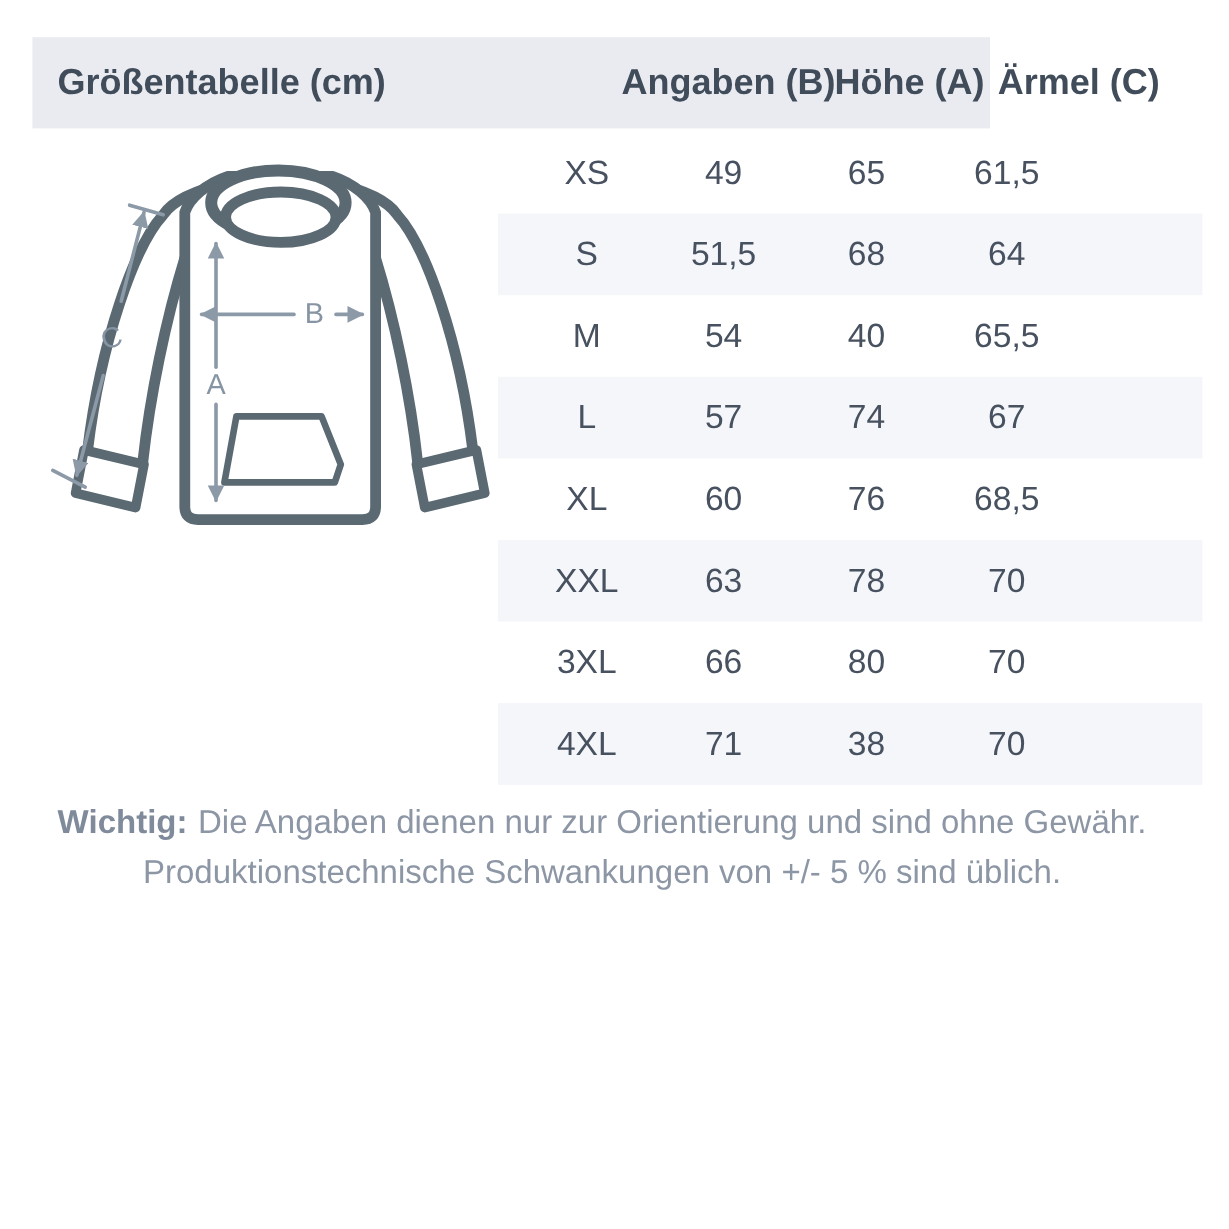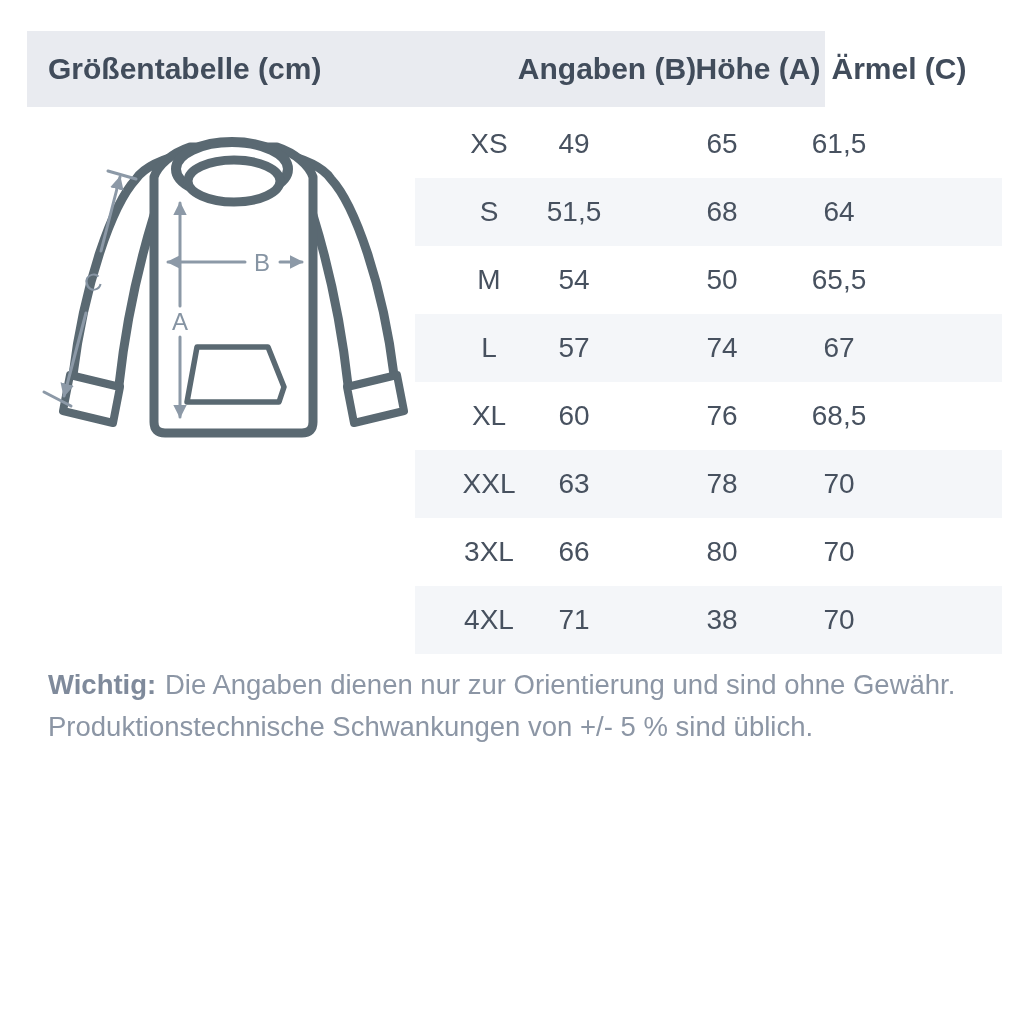--- a/index.html
+++ b/index.html
@@ -27,38 +27,38 @@
 
   
   .size-table{position:absolute;left:415px;top:110px;width:587px;}
   .row{position:relative;height:68px;}
   .row:nth-child(even){background:#f4f6f9;}
   .cell{
     position:absolute;top:0;height:68px;line-height:68px;
     font-size:28px;color:#47515f;transform:translateX(-50%);white-space:nowrap;
   }
   .cell.size{left:74px}
-  .cell.b{left:159px}
+  .cell.b{left:188px}
   .cell.a{left:307px}
   .cell.c{left:424px}
 
   
   .diagram{position:absolute;left:40px;top:125px;}
   .ink{stroke:#5a6972;fill:none;stroke-linecap:round;stroke-linejoin:round;}
   .inkfill{stroke:#5a6972;fill:#ffffff;stroke-linejoin:round;}
   .dim{stroke:#8c99a7;stroke-width:3;fill:none;stroke-linecap:round;}
   .dim-label{
     fill:#8694a3;font-size:24px;font-family:"Liberation Sans",sans-serif;
     text-anchor:middle;dominant-baseline:central;
   }
 
   
   .footer{
     position:absolute;left:48px;top:664px;
-    font-size:27.5px;line-height:42px;color:#8c96a5;white-space:nowrap;
+    font-size:27.5px;line-height:42px;color:#8c96a5;white-space:nowrap;text-align:center;
   }
   .footer b{color:#7f8a9b;font-weight:bold;margin-right:0.32em;}
 </style>
 </head>
 <body>
 
 <div class="canvas">
 
   <div class="header-band">
     <span class="title">Größentabelle (cm)</span>
@@ -125,21 +125,21 @@
     </div>
     <div class="row">
       <span class="cell size">S</span>
       <span class="cell b">51,5</span>
       <span class="cell a">68</span>
       <span class="cell c">64</span>
     </div>
     <div class="row">
       <span class="cell size">M</span>
       <span class="cell b">54</span>
-      <span class="cell a">50</span>
+      <span class="cell a">40</span>
       <span class="cell c">65,5</span>
     </div>
     <div class="row">
       <span class="cell size">L</span>
       <span class="cell b">57</span>
       <span class="cell a">74</span>
       <span class="cell c">67</span>
     </div>
     <div class="row">
       <span class="cell size">XL</span>

